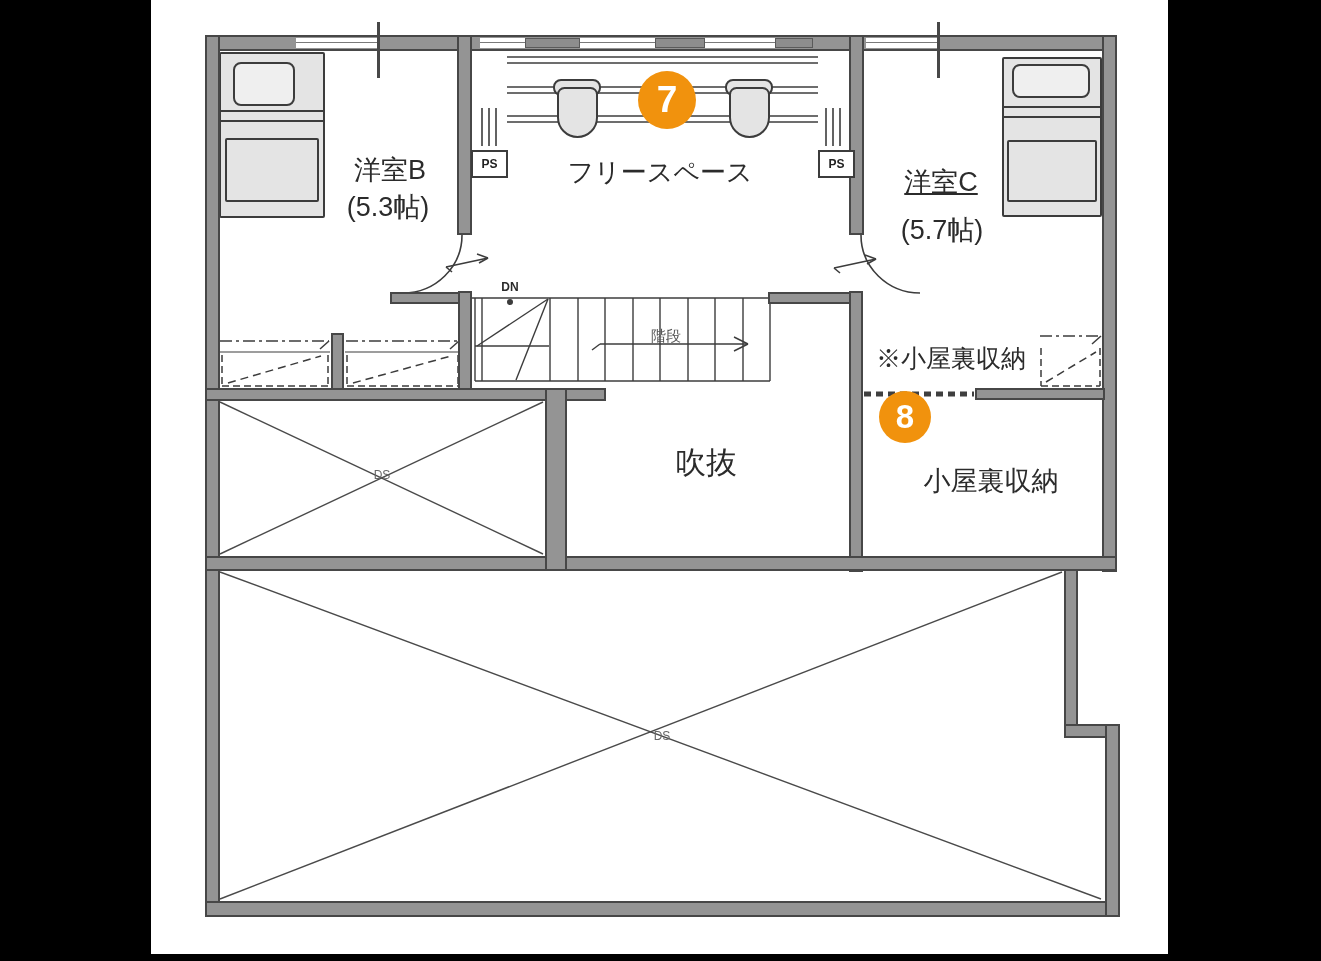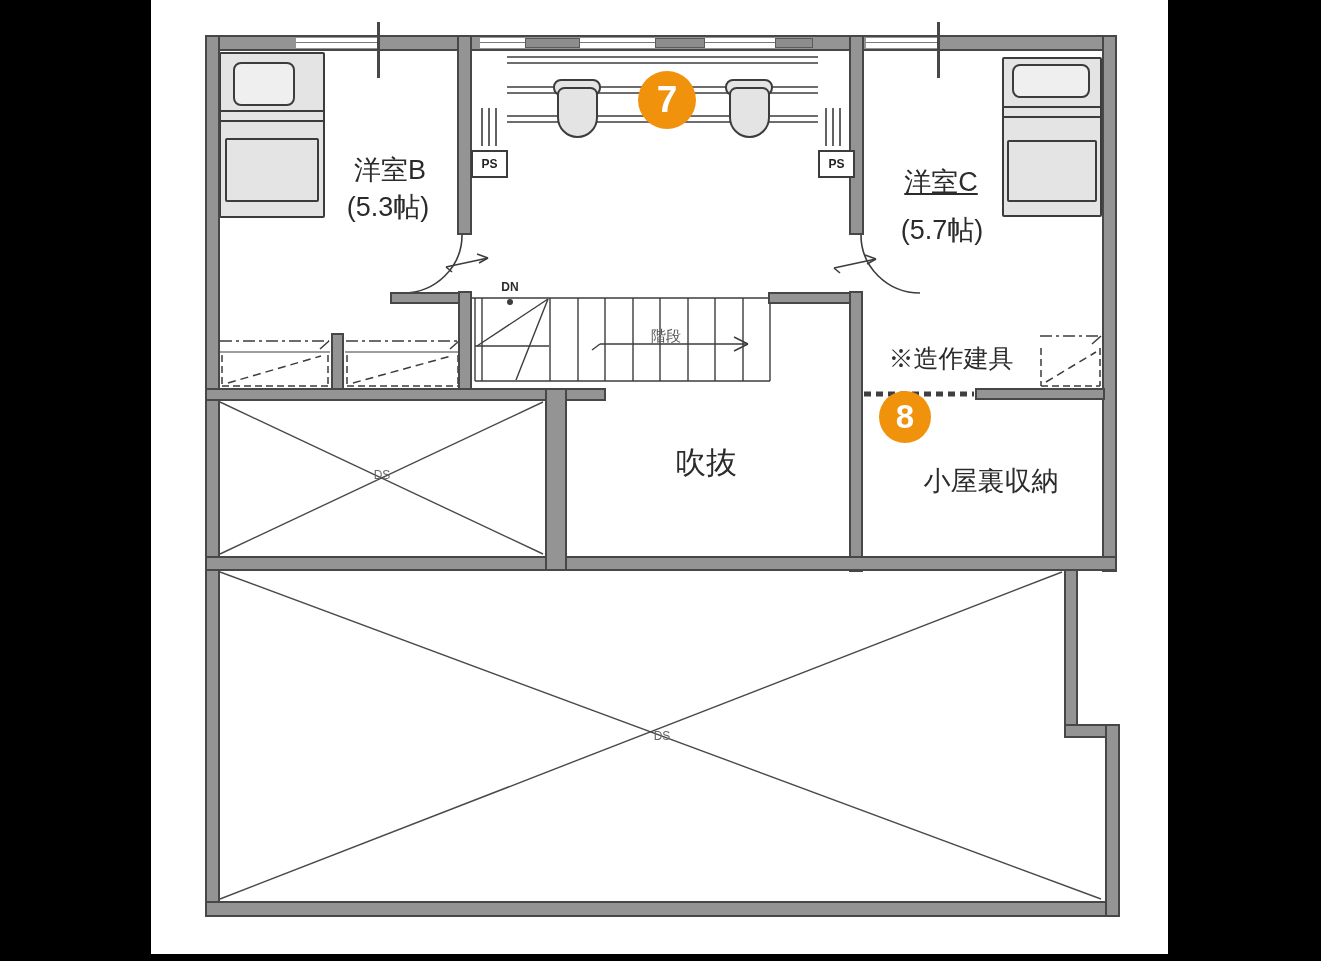--- a/index.html
+++ b/index.html
@@ -180,25 +180,26 @@
   <div class="mull" style="left:655px;top:38px;width:50px;height:10px;"></div>
   <div class="mull" style="left:775px;top:38px;width:38px;height:10px;"></div>
   <div class="window" style="left:866px;top:38px;width:72px;height:10px;">
       <div class="cl"></div>
     </div>
   <div class="tick" style="left:377px;top:22px;width:3px;height:56px;"></div>
   <div class="tick" style="left:937px;top:22px;width:3px;height:56px;"></div>
 
   <div class="label" style="left:390px;top:170px;font-size:27px;">洋室B</div>
   <div class="label" style="left:388px;top:207px;font-size:27px;">(5.3帖)</div>
+  <div class="label" style="left:660px;top:172px;font-size:26px;">フリースペース</div>
   <div class="label" style="left:941px;top:182px;font-size:27px;text-decoration:underline;">洋室C</div>
   <div class="label" style="left:942px;top:230px;font-size:27px;">(5.7帖)</div>
   <div class="label" style="left:706px;top:463px;font-size:31px;text-align:right;">吹抜</div>
   <div class="label" style="left:991px;top:481px;font-size:27px;">小屋裏収納</div>
-  <div class="label" style="left:951px;top:358px;font-size:25px;">※造作建具</div>
+  <div class="label" style="left:951px;top:358px;font-size:25px;">※小屋裏収納</div>
   <div class="label" style="left:666px;top:336px;font-size:15px;color:#555;">階段</div>
   <div class="label" style="left:510px;top:287px;font-size:12px;font-weight:bold;">DN</div>
   <div class="label" style="left:382px;top:475px;font-size:12px;color:#666;">DS</div>
   <div class="label" style="left:662px;top:736px;font-size:12px;color:#666;">DS</div>
 
   <div class="marker" style="left:638px;top:71px;width:58px;height:58px;font-size:37px;">7</div>
   <div class="marker" style="left:879px;top:391px;width:52px;height:52px;font-size:33px;">8</div>
 
   <div class="bar" style="left:0;top:0;width:151px;height:961px;"></div>
   <div class="bar" style="left:1168px;top:0;width:153px;height:961px;"></div>

